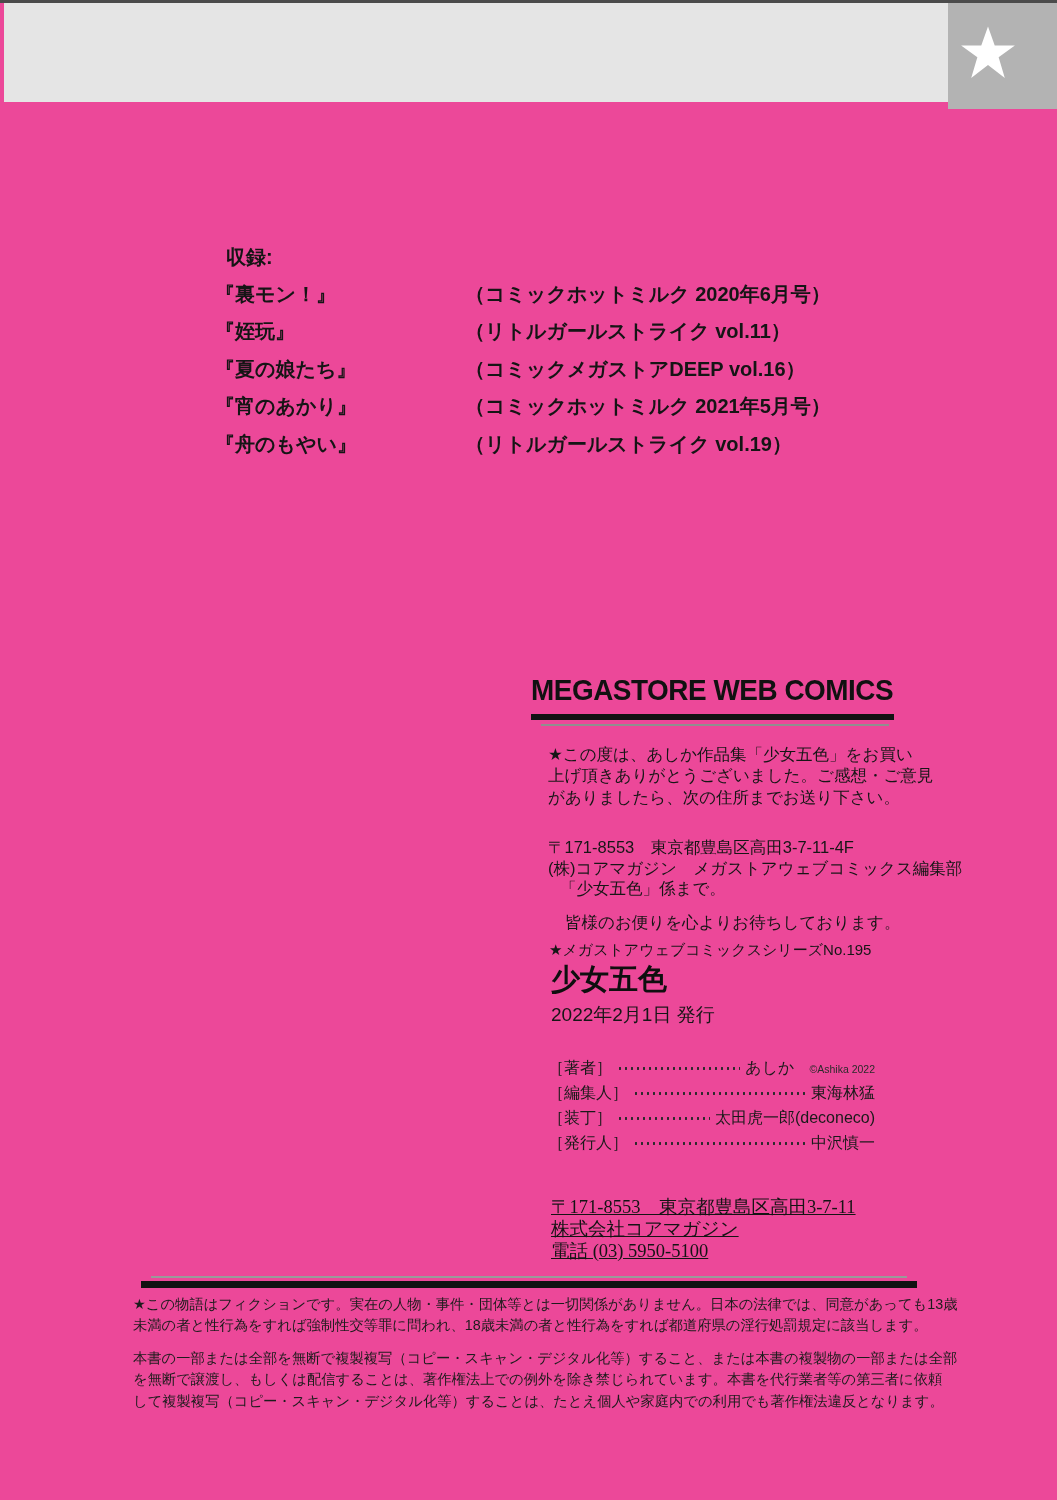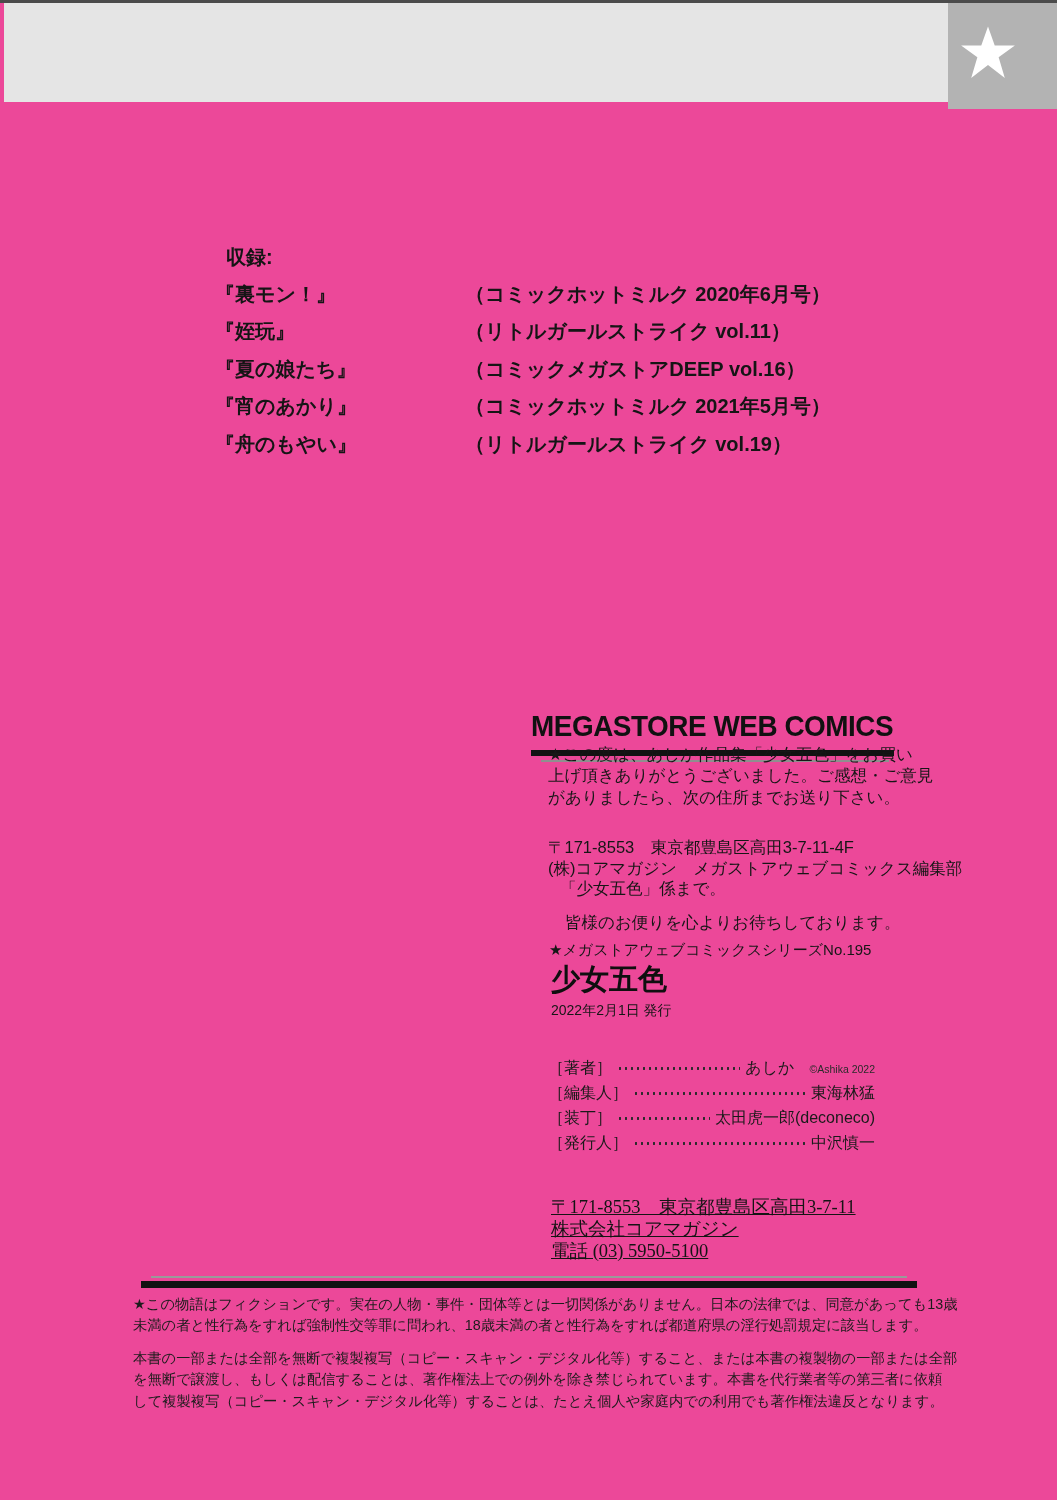--- a/index.html
+++ b/index.html
@@ -11,32 +11,32 @@
   .topline{position:absolute;left:0;top:0;width:1057px;height:3px;background:#4b4b4b;}
   .banner{position:absolute;left:4px;top:3px;width:944px;height:99px;background:#e5e5e5;}
   .starbox{position:absolute;left:948px;top:3px;width:109px;height:106px;background:#b3b3b3;}
   .starbox svg{position:absolute;left:12px;top:23px;width:56px;height:54px;}
   
   .toc-label{position:absolute;left:226px;top:244px;font-size:20px;font-weight:700;color:#151515;}
   .toc{position:absolute;left:215px;top:281px;width:640px;}
   .toc-row{display:flex;height:37.4px;align-items:flex-start;font-size:20px;font-weight:700;color:#151515;white-space:nowrap;}
   .toc-title{width:250px;flex:0 0 250px;}
   
-  .brand{position:absolute;left:531px;top:711px;width:363px;}
+  .brand{position:absolute;left:531px;top:675px;width:363px;}
   .brand-text{font-size:30px;font-weight:700;letter-spacing:-0.5px;line-height:30px;white-space:nowrap;
     transform:scaleX(0.93);transform-origin:left center;color:#111;}
   .rule-thick{margin-top:9px;height:5.5px;background:#121212;}
   .rule-thin{margin-top:4.5px;height:2px;background:#8f8f8f;margin-left:10px;margin-right:5px;}
   .thanks{position:absolute;left:548px;top:744px;font-size:16.5px;line-height:21.3px;color:#161616;white-space:nowrap;}
   .addr{position:absolute;left:548px;top:837px;font-size:16.5px;line-height:20.6px;color:#161616;white-space:nowrap;}
   .addr-line3{padding-left:12px;}
   .addr-line4{padding-left:17px;margin-top:13px;}
   .series{position:absolute;left:549px;top:941px;font-size:15px;color:#161616;white-space:nowrap;}
   .booktitle{position:absolute;left:551px;top:960px;font-size:29px;font-weight:800;color:#0f0f0f;white-space:nowrap;}
-  .pubdate{position:absolute;left:551px;top:1002px;font-size:14px;color:#161616;white-space:nowrap;}
+  .pubdate{position:absolute;left:551px;top:1002px;font-size:19px;color:#161616;white-space:nowrap;}
   .credits{position:absolute;left:548px;top:1056px;width:327px;}
   .credit-row{display:flex;align-items:center;height:25px;font-size:16px;color:#1a1a1a;white-space:nowrap;}
   .leader{flex:1;height:3px;margin:0 5px;align-self:center;
     background-image:radial-gradient(circle,#2a2a2a 1.1px,transparent 1.4px);
     background-size:6px 3px;background-repeat:repeat-x;background-position:left center;}
   .credit-note{font-size:10.5px;color:#2b2b2b;margin-left:15px;}
   .publisher{position:absolute;left:551px;top:1196px;font-family:"Liberation Serif","DejaVu Serif",serif;
     font-size:18.5px;line-height:22px;color:#141414;white-space:nowrap;text-decoration:underline;}
   
   .div-thin{position:absolute;left:151px;top:1276px;width:756px;height:2px;background:#9a9a9a;}

